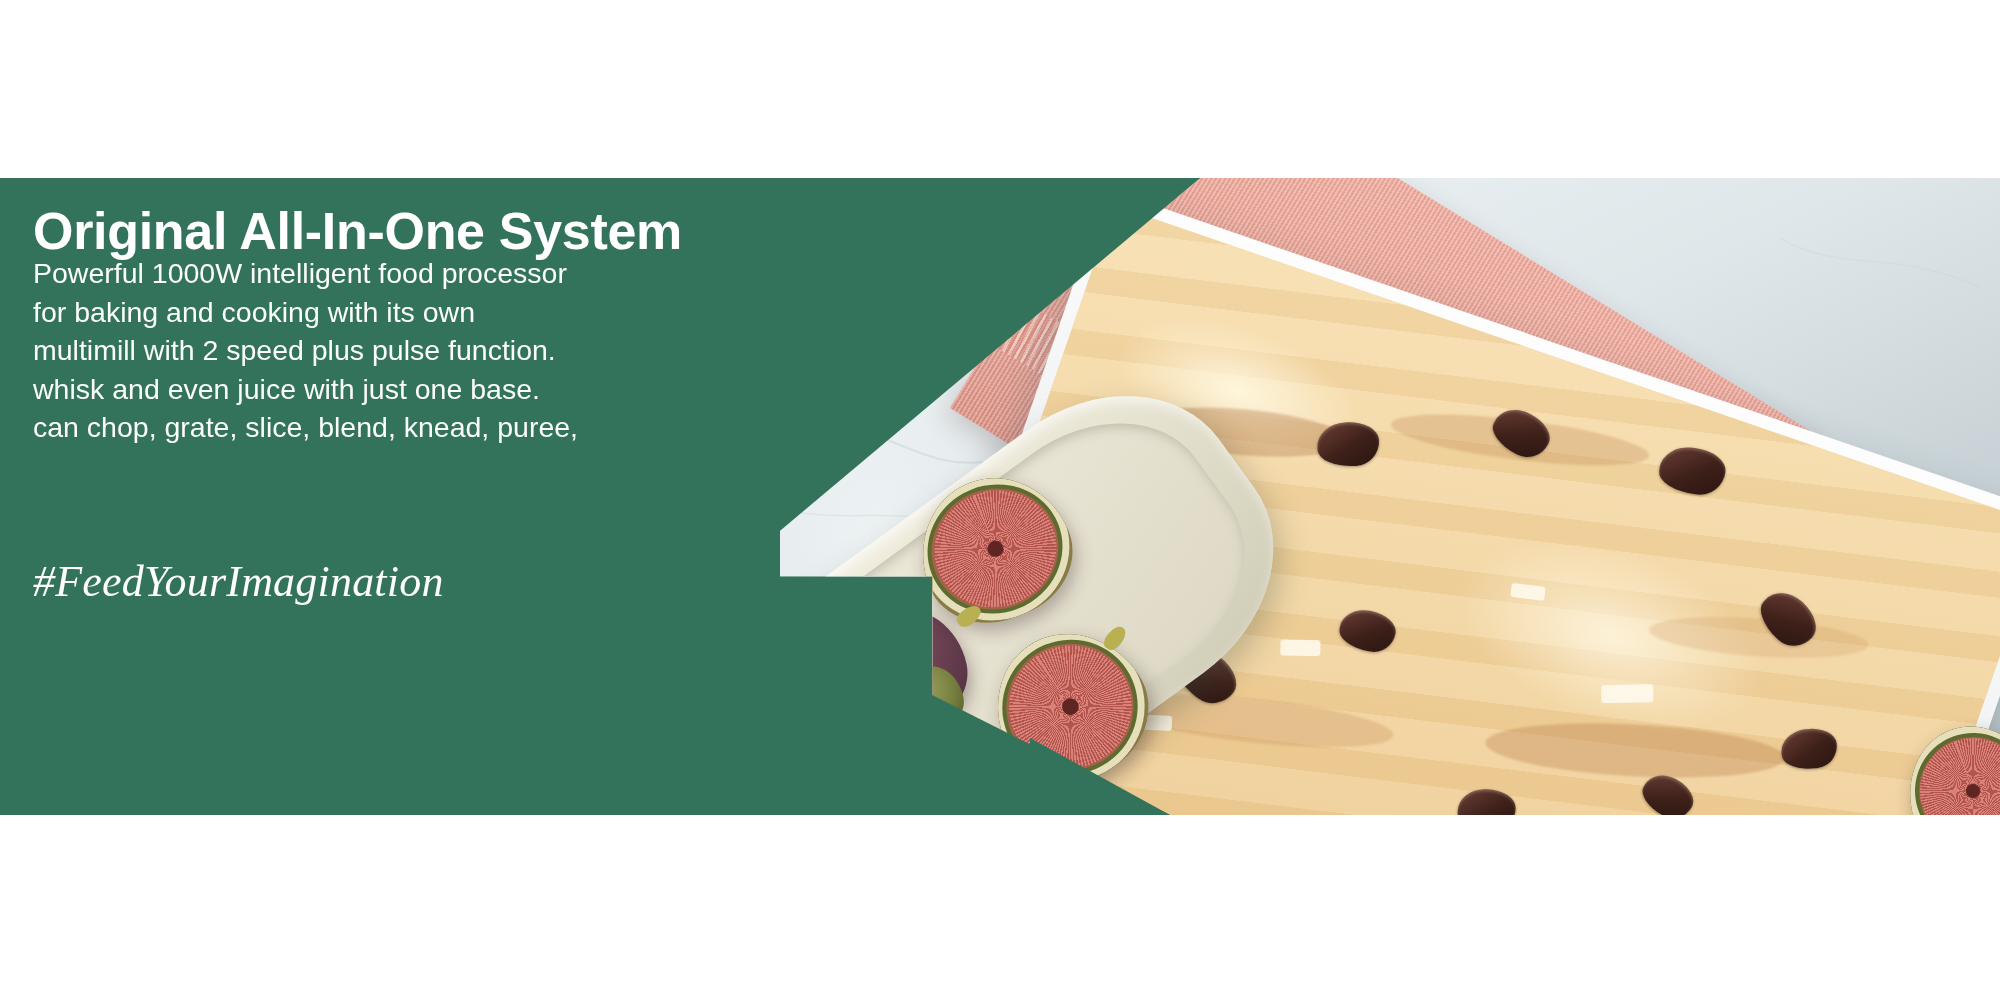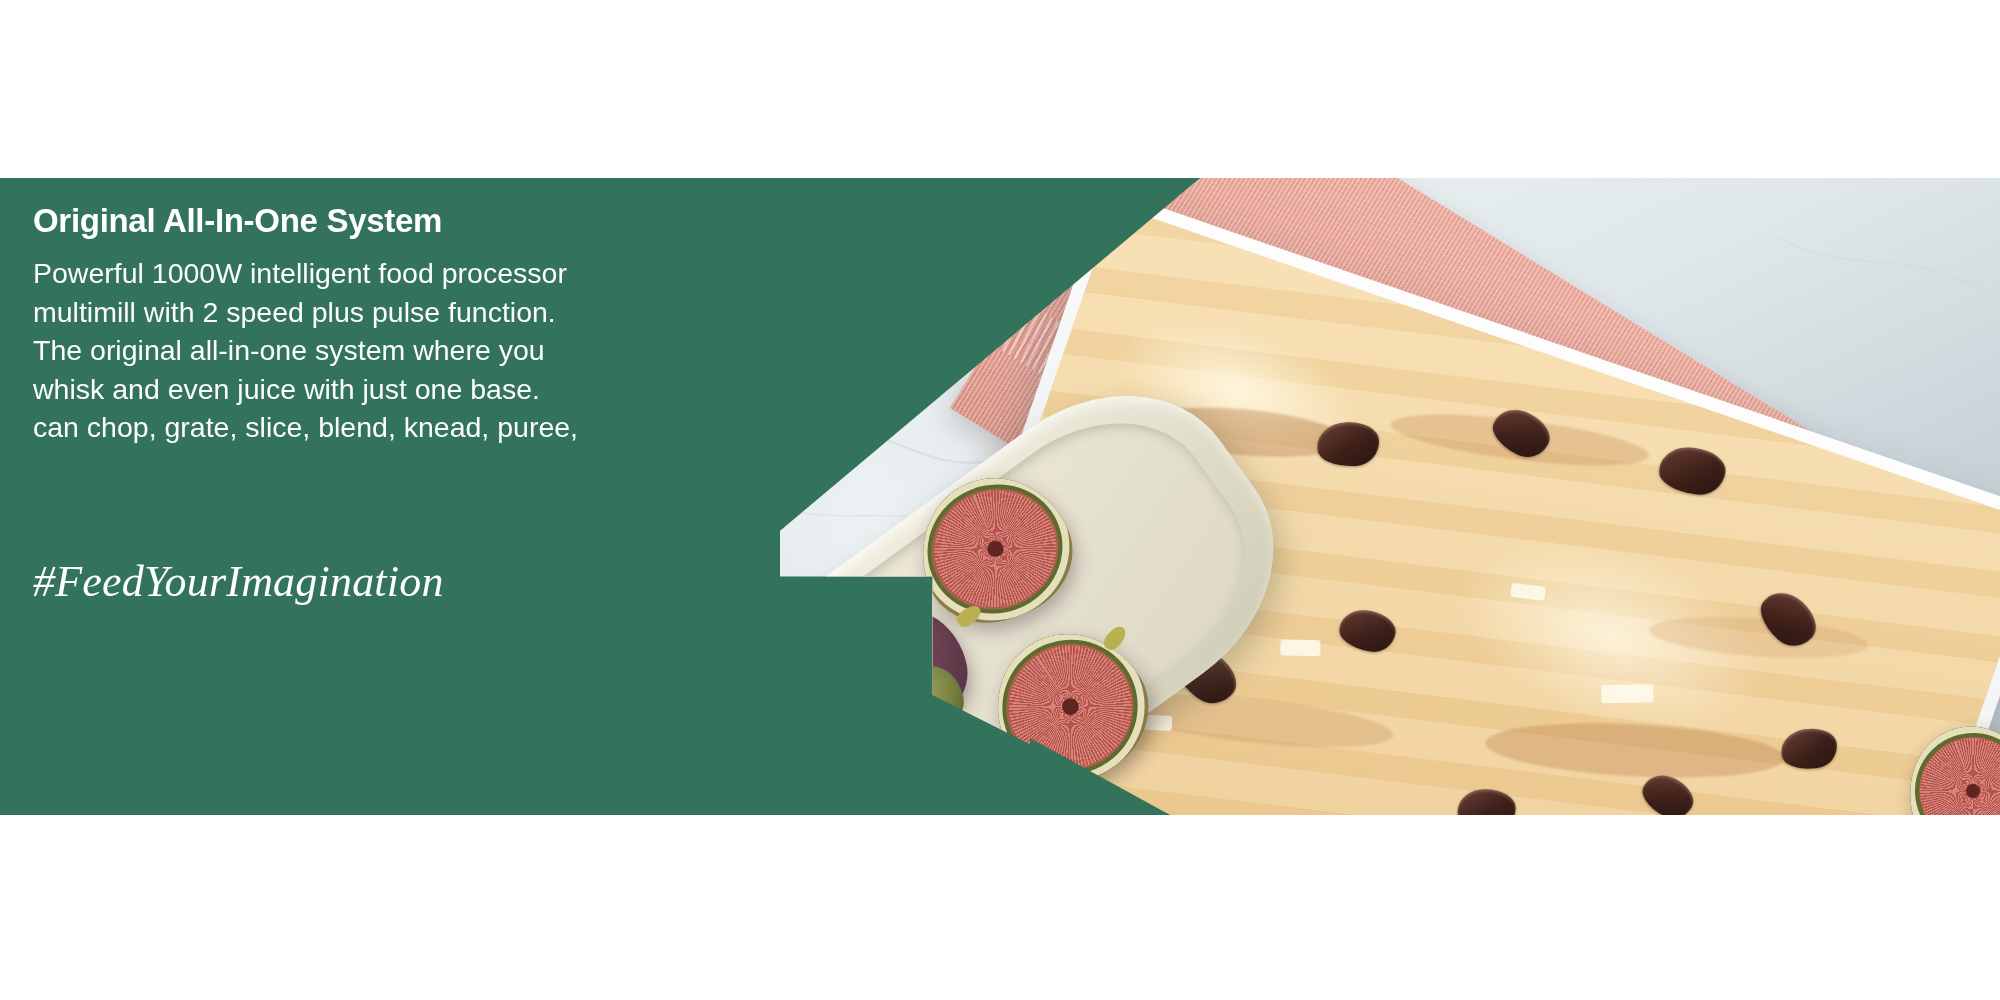--- a/index.html
+++ b/index.html
@@ -224,21 +224,21 @@
     left: 33px;
     top: 0;
     width: 720px;
     height: 637px;
     color: #ffffff;
   }
   #headline {
     position: absolute;
     top: 25px;
     left: 0;
-    font-size: 33px;
+    font-size: 52px;
     font-weight: bold;
     letter-spacing: -0.3px;
     line-height: 1.1;
     white-space: nowrap;
   }
   #paragraph {
     position: absolute;
     top: 76px;
     left: 0;
     width: 700px;
@@ -339,22 +339,22 @@
     <polygon points="0,0 500,0 0,420" fill="#33735b"></polygon>
     <polygon points="0,400 470,637 0,637" fill="#33735b"></polygon>
     <polygon points="330,560 470,637 330,637" fill="#33735b"></polygon>
   </svg>
 
   <div id="copy">
     <div id="headline">Original All-In-One System</div>
 
     <div id="paragraph">
       <span>Powerful 1000W intelligent food processor</span>
+      <span>for baking and cooking with its own</span>
       <span>multimill with 2 speed plus pulse function.</span>
-      <span>The original all-in-one system where you</span>
       <span>whisk and even juice with just one base.</span>
       <span>can chop, grate, slice, blend, knead, puree,</span>
     </div>
 
     <div id="hashtag">#FeedYourImagination</div>
   </div>
 
 </div>
 
 </body></html>

